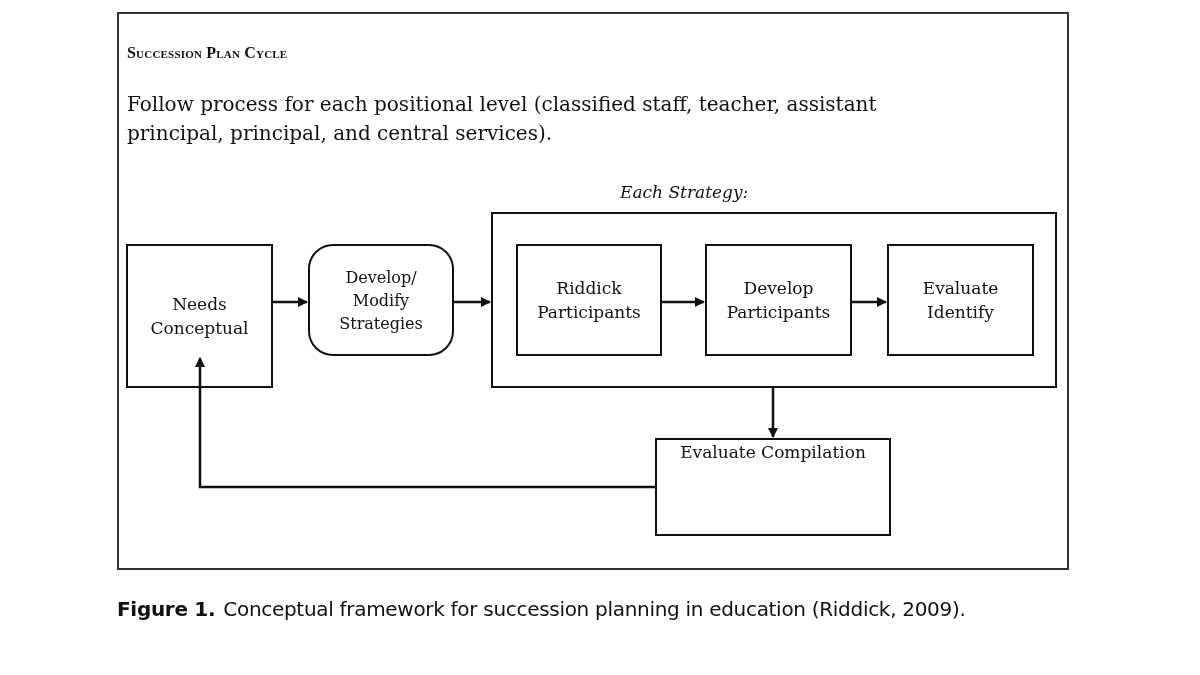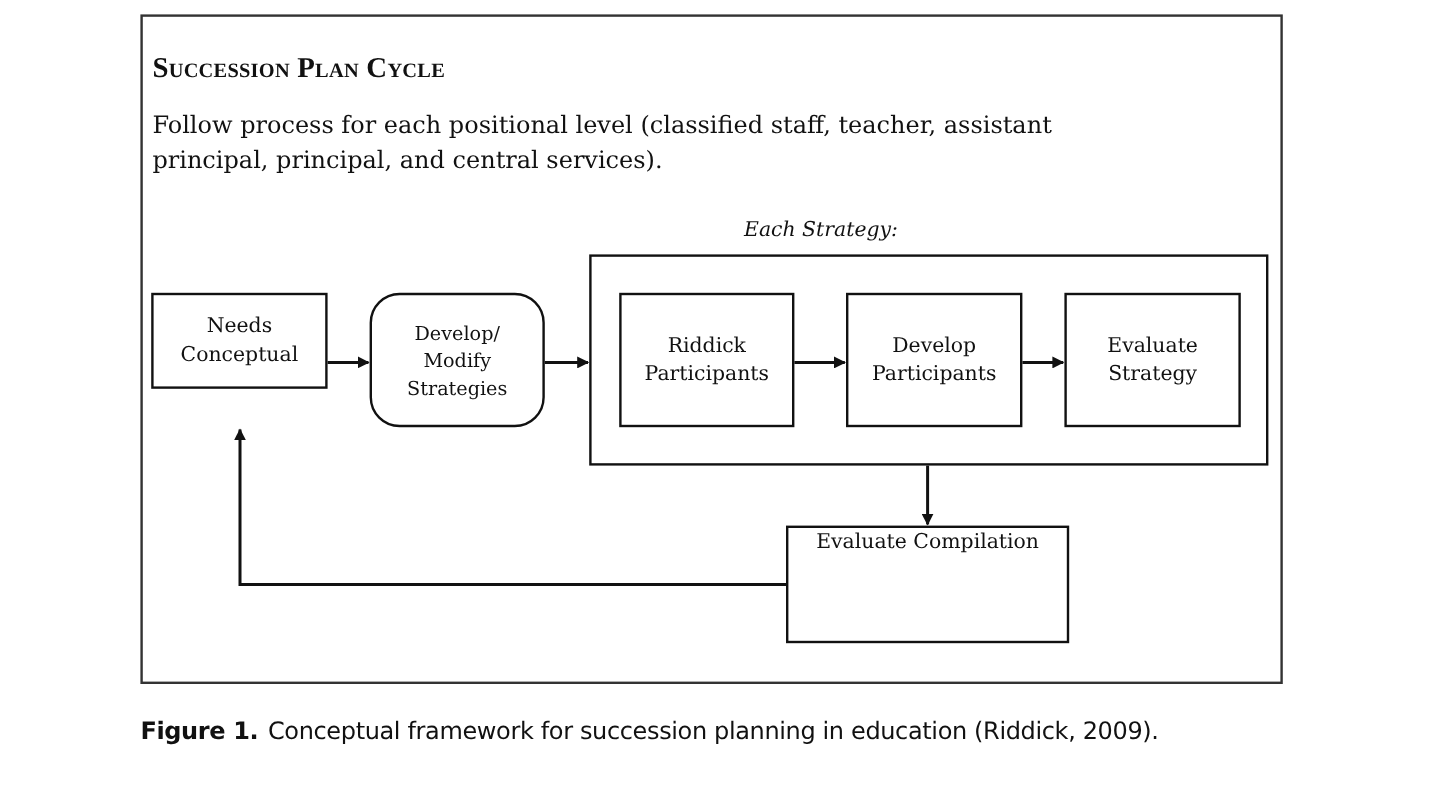--- a/index.html
+++ b/index.html
@@ -23,21 +23,21 @@
       height: 554px;
       border: 2px solid #333333;
       box-sizing: content-box;
     }
     .title {
       position: absolute;
       left: 127px;
       top: 44px;
       font-family: "Liberation Serif", "DejaVu Serif", serif;
       font-weight: bold;
-      font-size: 24px;
+      font-size: 16px;
       font-variant: small-caps;
       letter-spacing: 0.2px;
       color: #111;
       white-space: nowrap;
     }
     .subtitle {
       position: absolute;
       left: 127px;
       top: 90px;
       width: 760px;
@@ -75,21 +75,21 @@
       display: flex;
       align-items: center;
       justify-content: center;
       text-align: center;
       font-family: "DejaVu Serif", "Liberation Serif", serif;
       font-size: 17px;
       line-height: 24px;
       color: #111;
     }
     .box span { display: block; }
-    .box-needs { left: 126px; top: 244px; width: 147px; height: 80px; }
+    .box-needs { left: 126px; top: 244px; width: 147px; height: 144px; }
     .box-devmod { left: 308px; top: 244px; width: 146px; height: 112px; font-size: 16px; line-height: 23px; border-radius: 25px; }
     .box-identify { left: 516px; top: 244px; width: 146px; height: 112px; }
     .box-devpart { left: 705px; top: 244px; width: 147px; height: 112px; }
     .box-evalstrat { left: 887px; top: 244px; width: 147px; height: 112px; }
     .box-evalcomp {
       left: 655px; top: 438px; width: 236px; height: 98px;
       align-items: flex-start;
     }
     svg.arrows {
       position: absolute;
@@ -150,21 +150,21 @@
 <div class="box box-devpart">
   <div>
     <span>Develop</span>
     <span>Participants</span>
   </div>
 </div>
 
 <div class="box box-evalstrat">
   <div>
     <span>Evaluate</span>
-    <span>Strategy</span>
+    <span>Identify</span>
   </div>
 </div>
 
 <div class="box box-evalcomp">
   <div>
     <span>Evaluate Compilation</span>
   </div>
 </div>
 
 <svg class="arrows" viewBox="0 0 1200 675" xmlns="http://www.w3.org/2000/svg">

